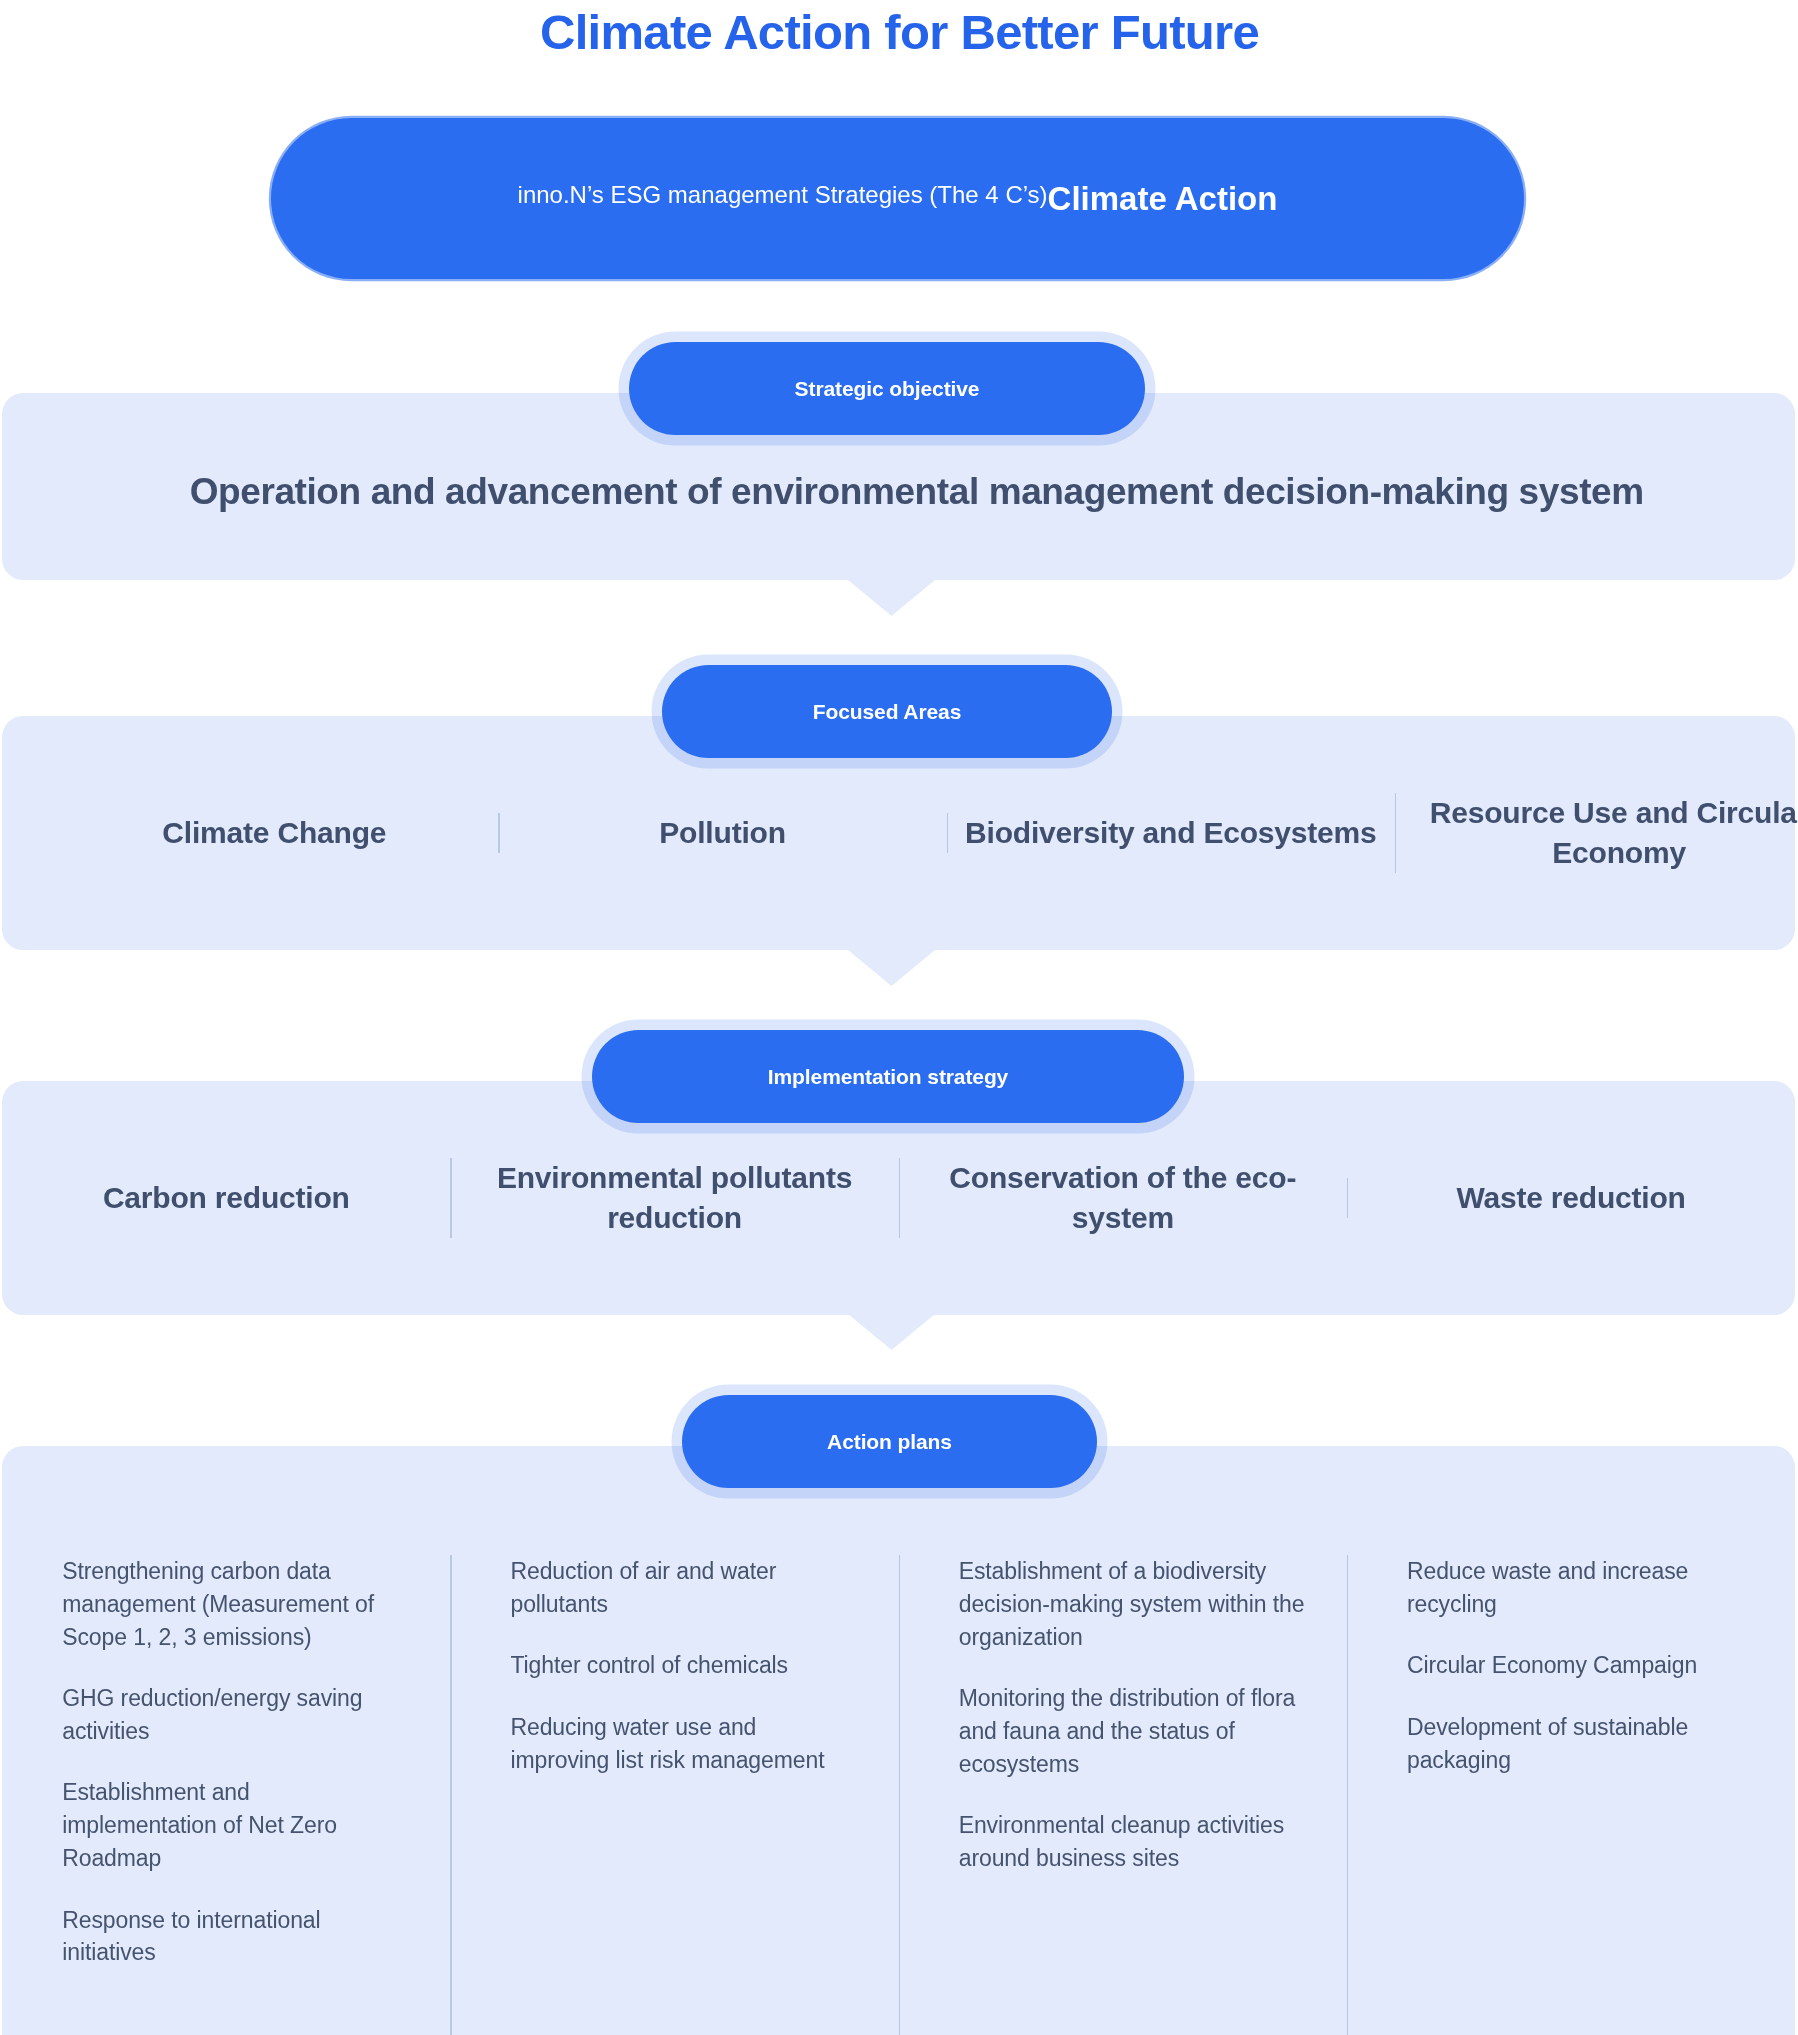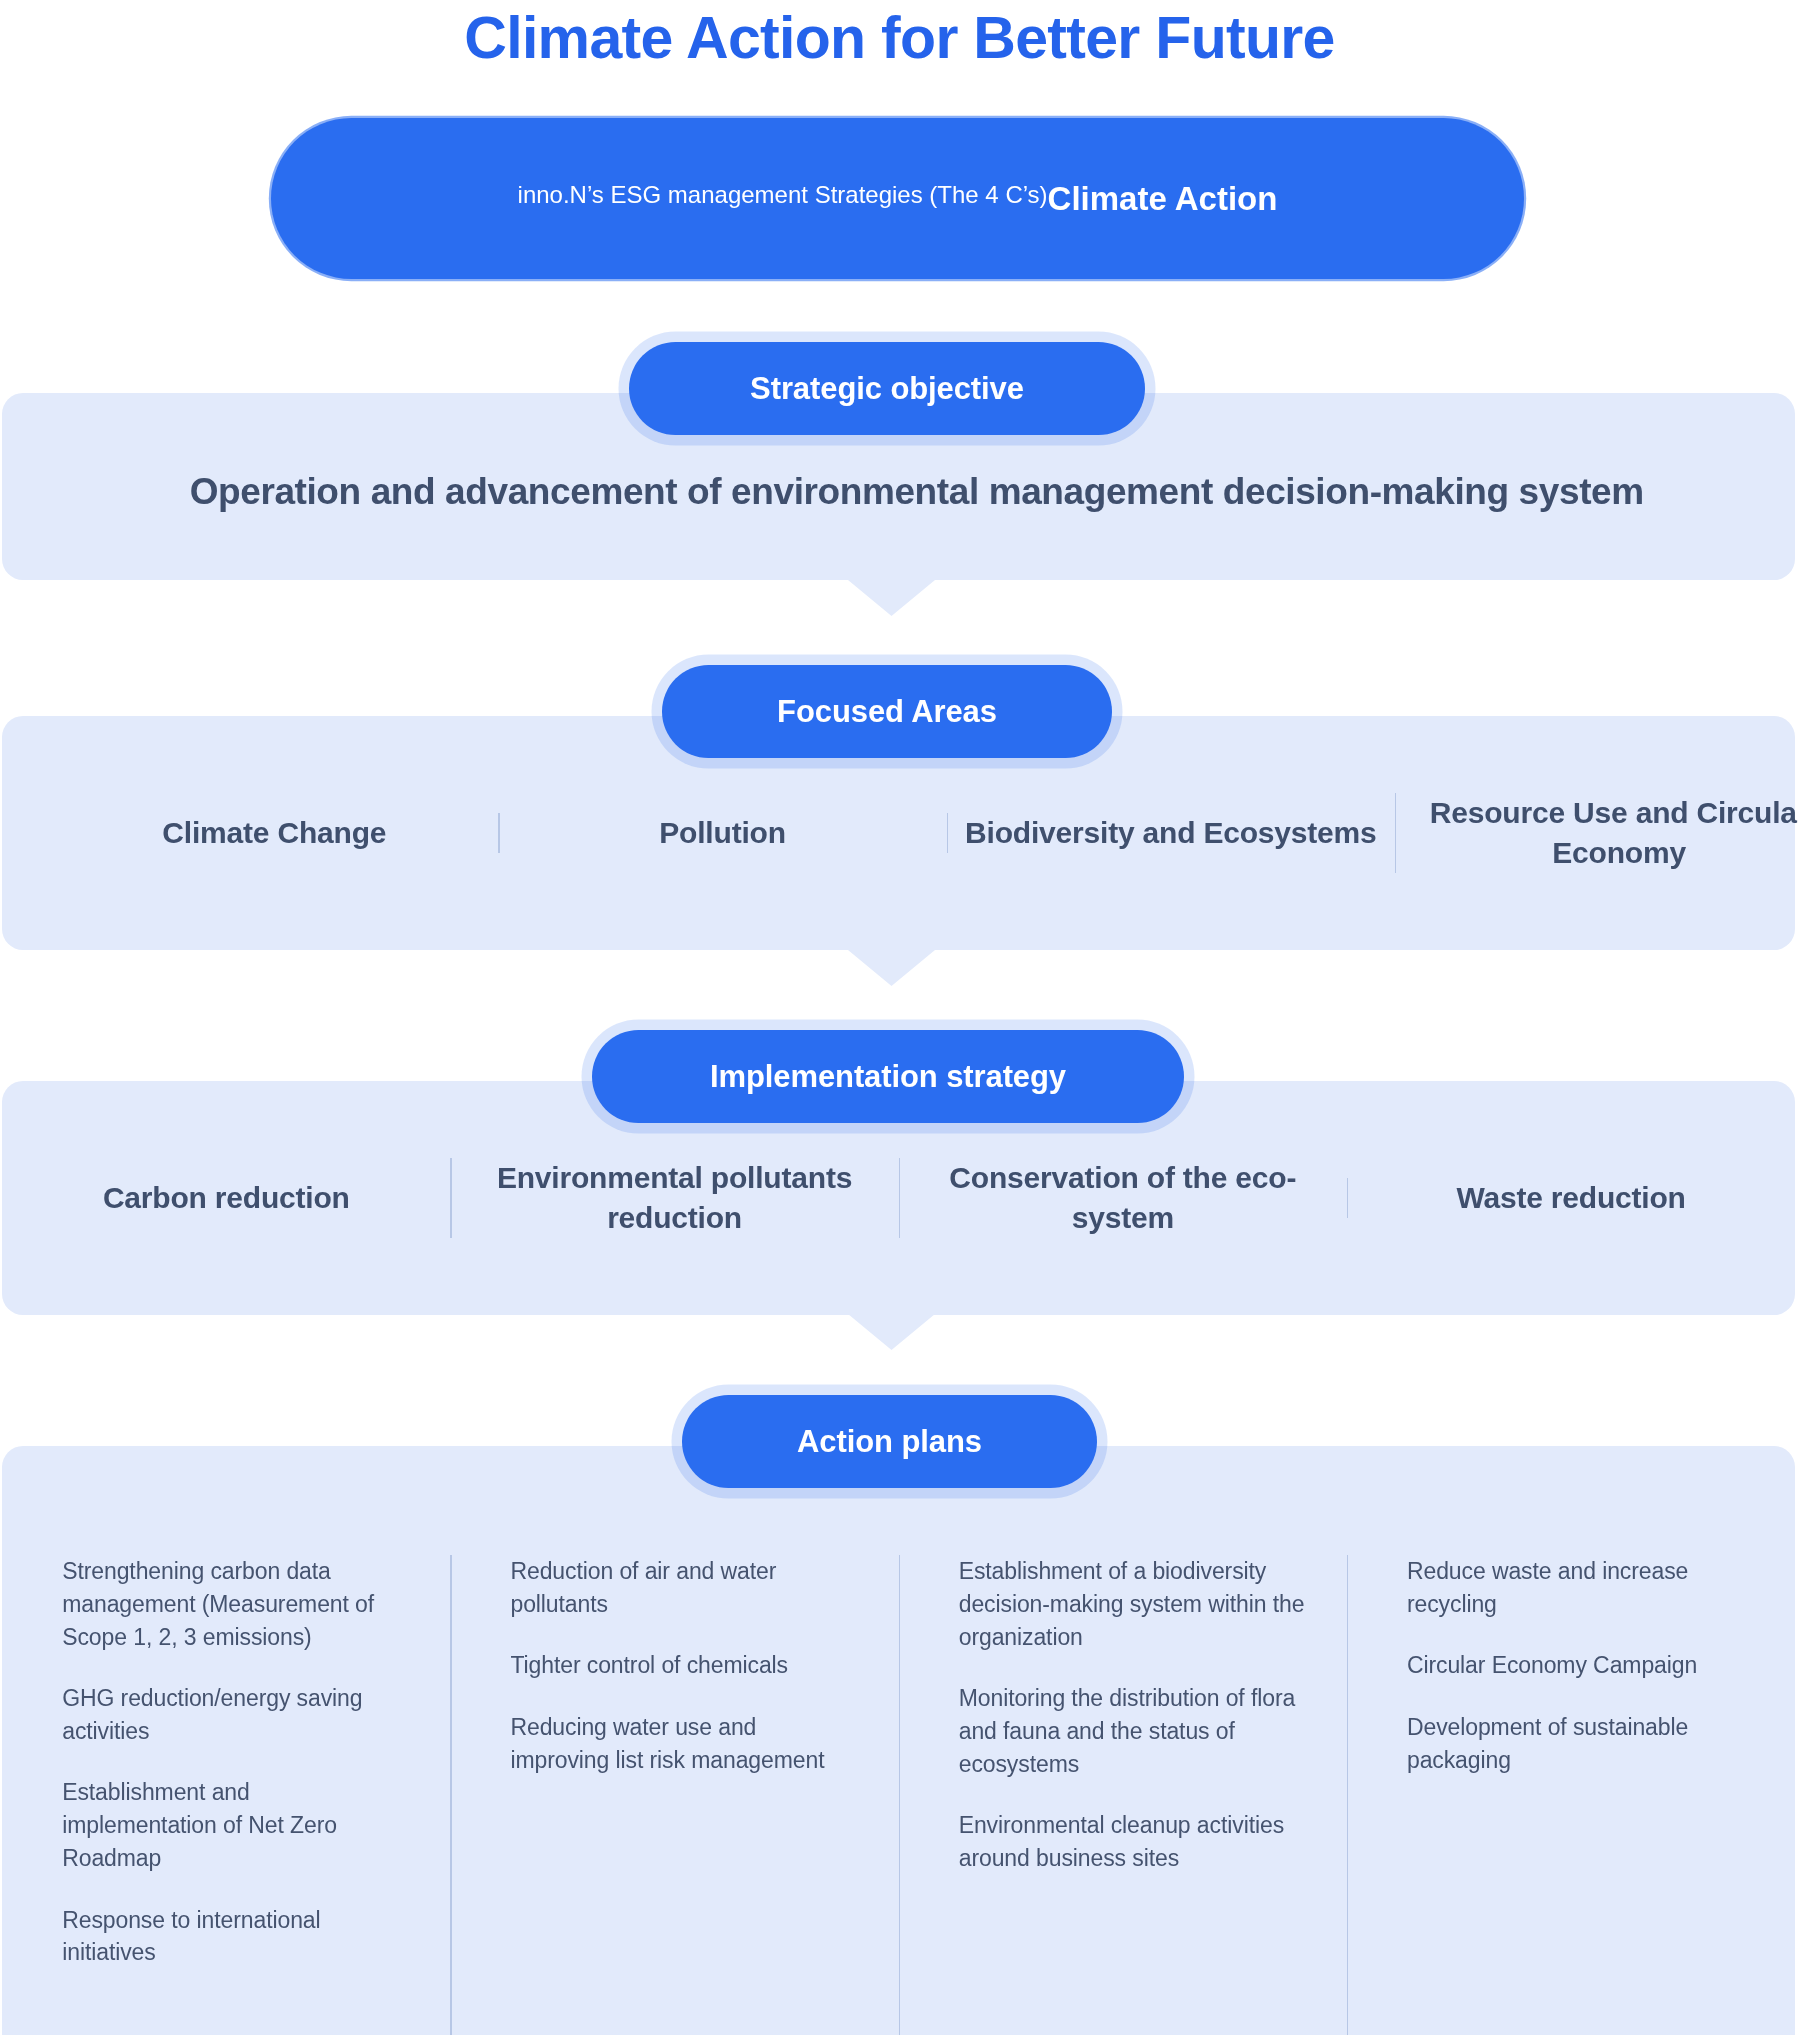--- a/index.html
+++ b/index.html
@@ -15,21 +15,21 @@
     font-family: "Liberation Sans", sans-serif;
     overflow: hidden;
   }
 
   
   .page-title {
     position: absolute;
     left: 0; top: 6px;
     width: 1799px;
     text-align: center;
-    font-size: 59px;
+    font-size: 49px;
     font-weight: 700;
     letter-spacing: -0.7px;
     color: #2563eb;
     line-height: 1.1;
   }
 
   
   .hero {
     position: absolute;
     left: 271px; top: 118px;
@@ -76,21 +76,21 @@
   
   .label-pill {
     position: absolute;
     height: 93px;
     background: #2a6df0;
     border-radius: 52px;
     display: flex;
     align-items: center;
     justify-content: center;
     color: #ffffff;
-    font-size: 31px;
+    font-size: 21px;
     font-weight: 600;
     letter-spacing: -0.1px;
     z-index: 5;
     box-shadow: 0 0 0 10.5px rgba(42,109,240,0.17);
   }
 
   
   .objective-text {
     position: absolute;
     left: 0; top: 471px;

